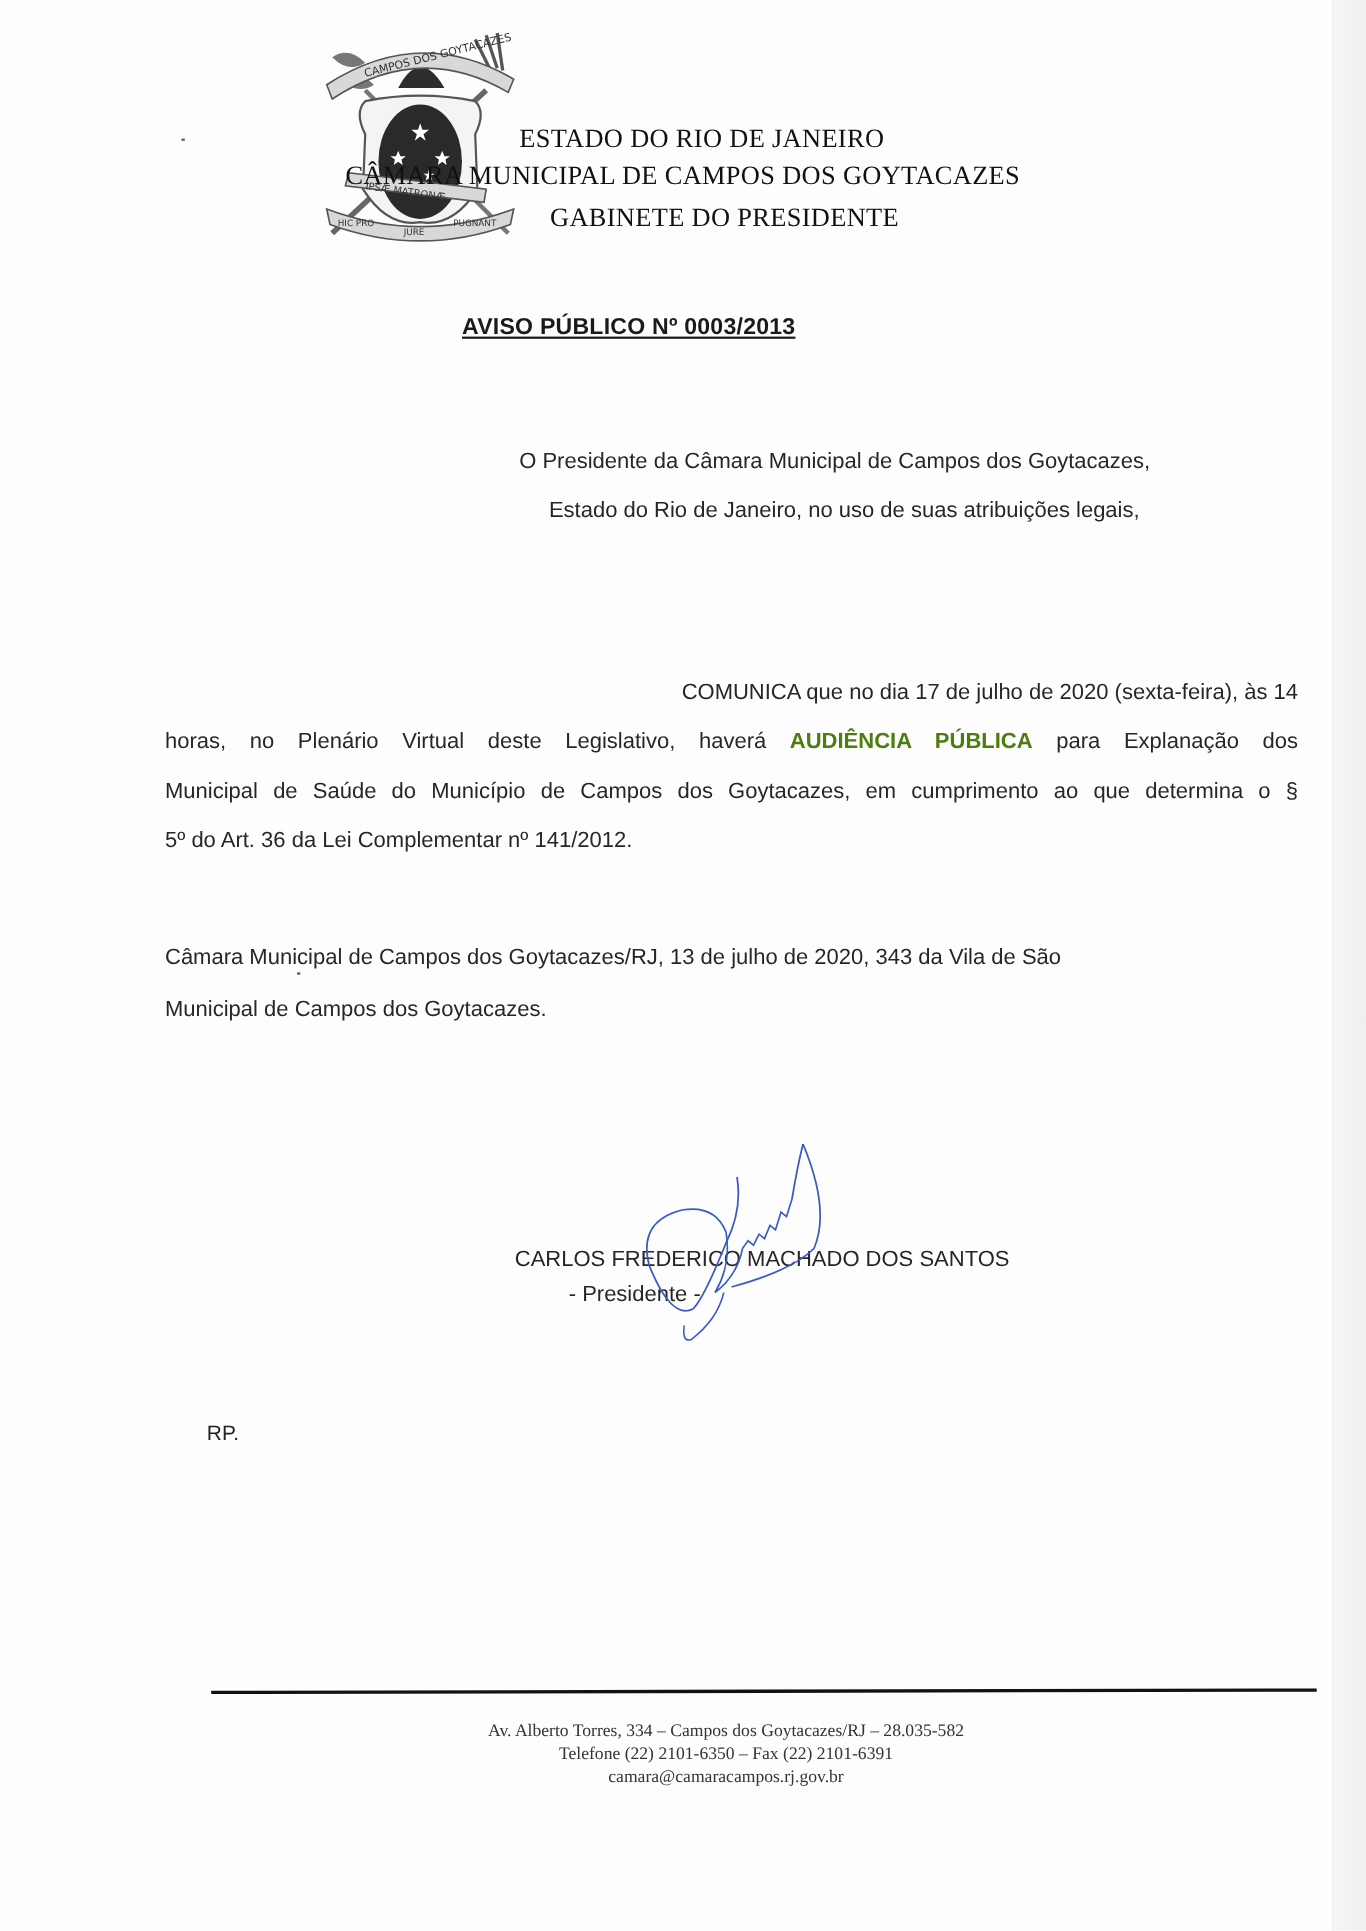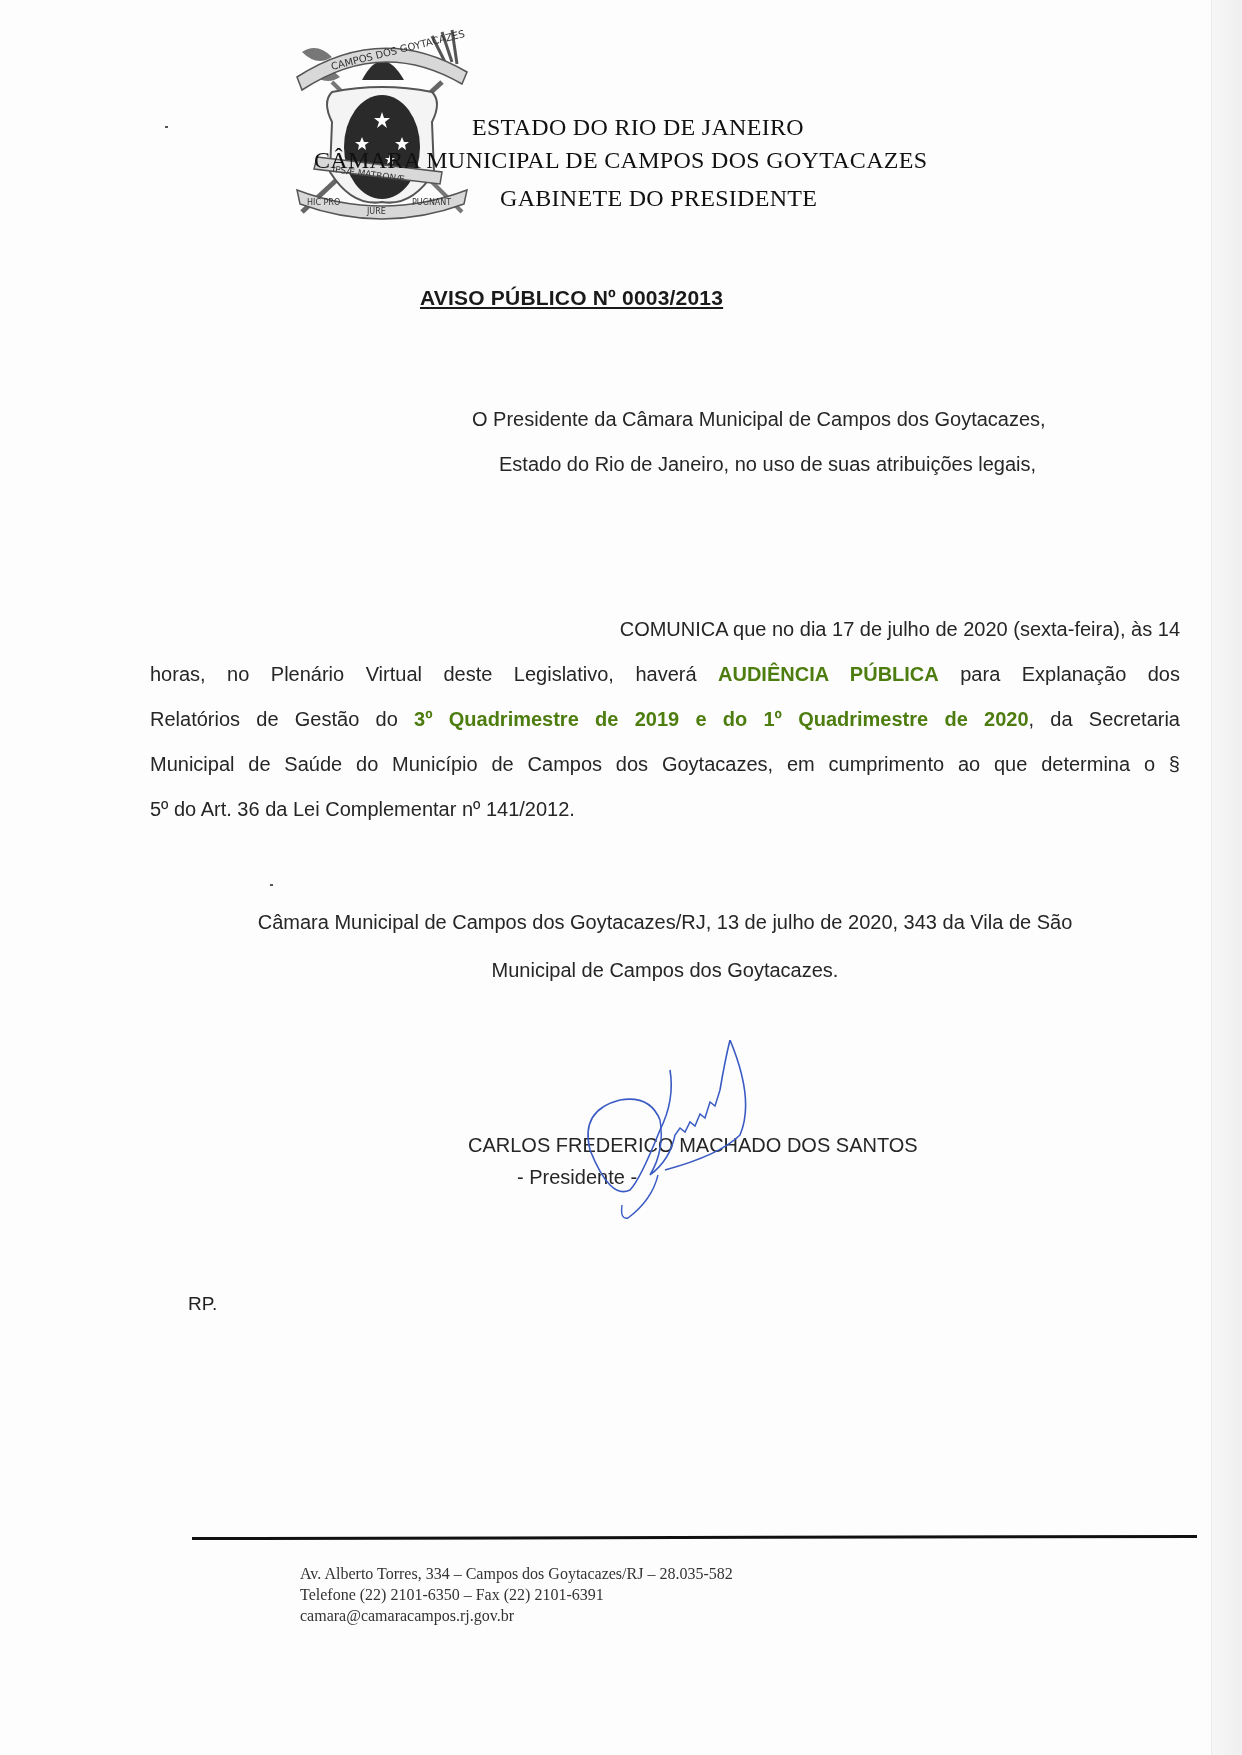--- a/index.html
+++ b/index.html
@@ -27,28 +27,28 @@
     font-weight: bold; text-decoration: underline; color: #1a1a1a; letter-spacing: 0.2px;
   }
   .p { position: absolute; font-size: 20px; color: #262626; white-space: nowrap; }
   .intro-1 { left: 472px; top: 408px; }
   .intro-2 { left: 499px; top: 453px; }
   .body-block { position: absolute; left: 150px; top: 607px; width: 1030px; font-size: 20px; color: #262626; }
   .body-line { height: 45px; line-height: 45px; white-space: nowrap; }
   .body-line.just { text-align: justify; text-align-last: justify; }
   .body-line.first { text-align: right; }
   .body-line b { font-weight: bold; color: #4d7c0f; }
-  .closing { position: absolute; left: 150px; top: 898px; width: 1030px; font-size: 20px; color: #262626; text-align: center; }
+  .closing { position: absolute; left: 150px; top: 846px; width: 1030px; font-size: 20px; color: #262626; }
   .closing div { height: 48px; line-height: 48px; white-space: nowrap; }
   .sig-name { position: absolute; left: 468px; top: 1134px; font-size: 20px; color: #262626; white-space: nowrap; }
   .sig-role { position: absolute; left: 517px; top: 1166px; font-size: 20px; color: #262626; white-space: nowrap; }
   .signature { position: absolute; left: 580px; top: 1040px; width: 220px; height: 180px; }
   .rp { position: absolute; left: 188px; top: 1293px; font-size: 19px; color: #222; }
   .footer-rule { position: absolute; left: 192px; top: 1536px; width: 1005px; height: 3px; background: #111; transform: rotate(-0.12deg); }
-  .footer { position: absolute; left: 300px; top: 1563px; width: 720px; text-align: left;
+  .footer { position: absolute; left: 300px; top: 1563px; width: 720px; text-align: center;
     font-family: "Liberation Serif", "DejaVu Serif", serif; font-size: 16px; color: #333; line-height: 21px; }
   .dot { position: absolute; width: 3px; height: 2px; background: #555; }
 </style>
 </head>
 <body>
 
 <div class="page-edge"></div>
 
 <svg class="crest" viewBox="0 0 180 200">
 
@@ -86,21 +86,20 @@
 <div class="dot" style="left:165px; top:126px;"></div>
 
 <div class="title">AVISO PÚBLICO Nº 0003/2013</div>
 
 <div class="p intro-1">O Presidente da Câmara Municipal de Campos dos Goytacazes,</div>
 <div class="p intro-2">Estado do Rio de Janeiro, no uso de  suas atribuições legais,</div>
 
 <div class="body-block">
   <div class="body-line first">COMUNICA que no dia 17 de julho de 2020 (sexta-feira), às 14</div>
   <div class="body-line just"><span>horas, no Plenário Virtual deste Legislativo, haverá </span><b>AUDIÊNCIA PÚBLICA</b><span> para Explanação dos</span></div>
-  <div class="body-line just"><span>Relatórios de Gestão do </span><b>3º Quadrimestre de 2019 e do 1º Quadrimestre de 2020</b><span>, da Secretaria</span></div>
   <div class="body-line just">Municipal de Saúde do Município de Campos dos Goytacazes, em cumprimento ao que determina o §</div>
   <div class="body-line">5º do Art. 36 da Lei Complementar nº 141/2012.</div>
 </div>
 
 <div class="dot" style="left:270px; top:884px;"></div>
 
 <div class="closing">
   <div>Câmara Municipal de Campos dos Goytacazes/RJ, 13 de julho de 2020, 343 da Vila de São</div>
   <div>Municipal de Campos dos Goytacazes.</div>
 </div>

